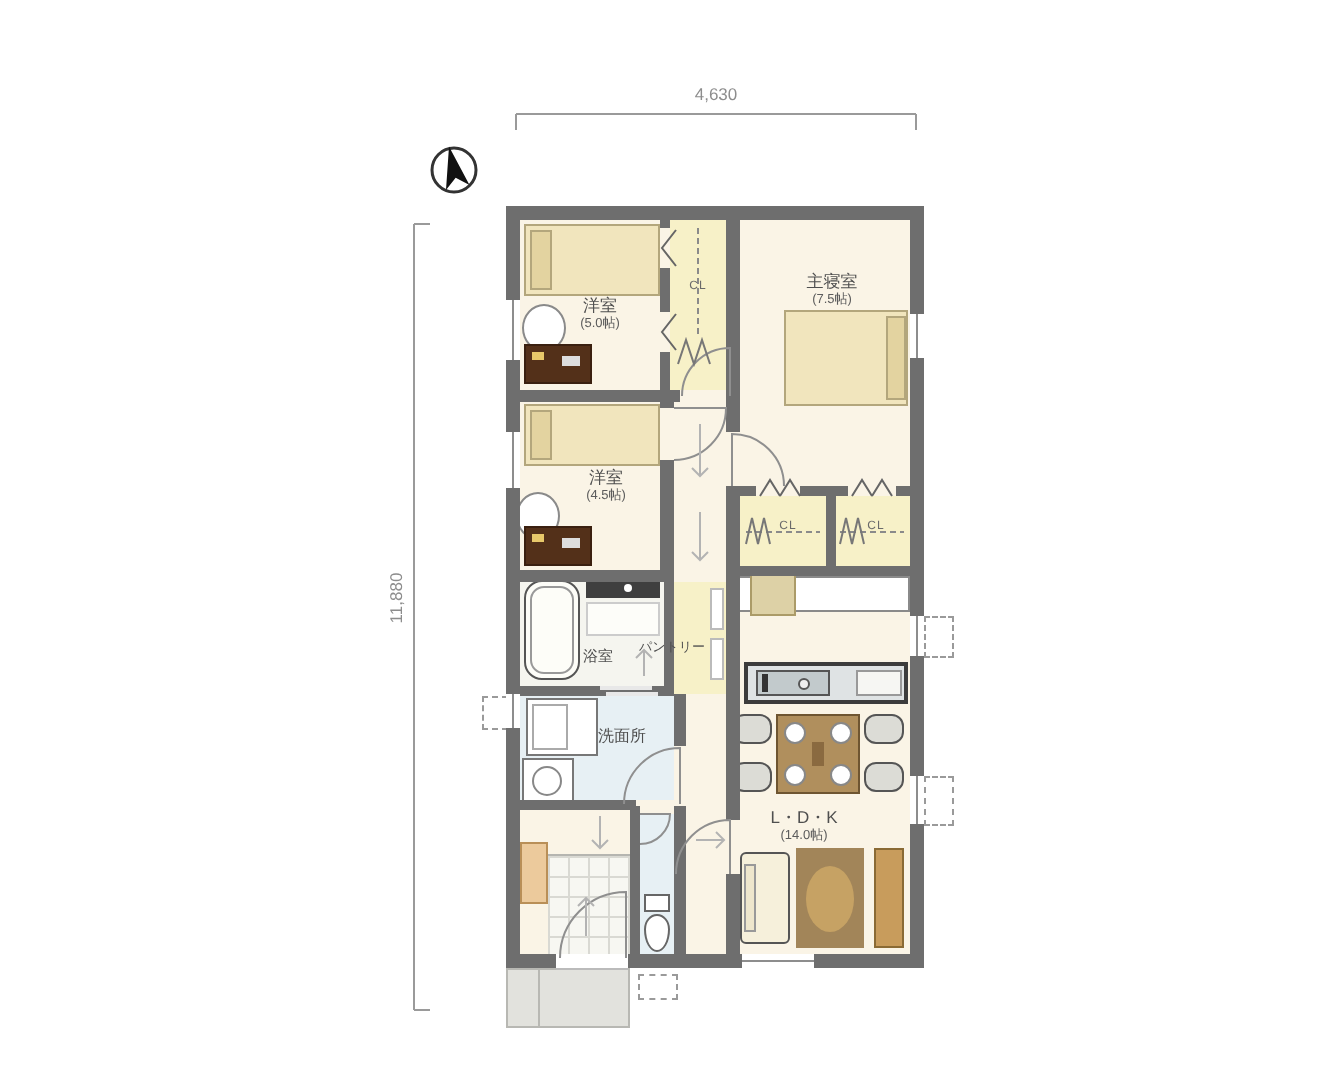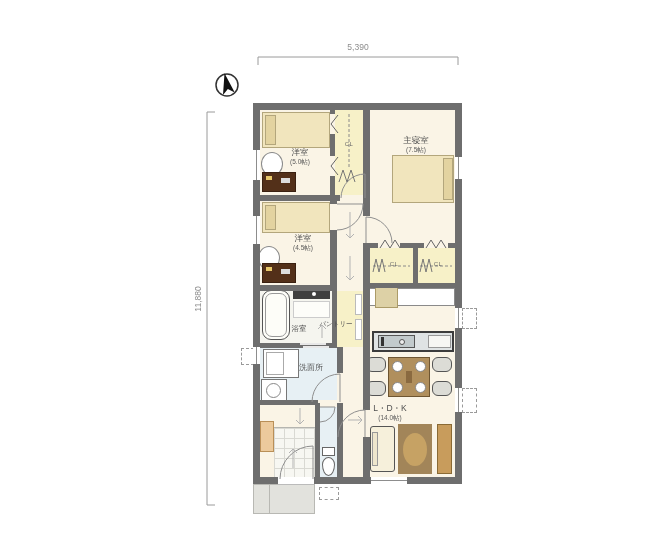--- a/index.html
+++ b/index.html
@@ -187,21 +187,21 @@
     <g stroke="#b3b3b3" stroke-width="1" fill="none">
       <path d="M350,212 L350,238 M346,234 L350,238 L354,234"></path>
       <path d="M350,256 L350,280 M346,276 L350,280 L354,276"></path>
       <path d="M300,408 L300,424 M296,420 L300,424 L304,420"></path>
       <path d="M348,420 L362,420 M358,416 L362,420 L358,424"></path>
       <path d="M322,338 L322,325 M318,329 L322,325 L326,329"></path>
       <path d="M293,468 L293,449 M289,453 L293,449 L297,453"></path>
     </g>
   </svg>
 
-  <div class="dim" style="left:358px;top:47px">5,390</div>
+  <div class="dim" style="left:358px;top:47px">4,630</div>
   <div class="dim" style="left:198px;top:299px;transform:translate(-50%,-50%) rotate(-90deg)">11,880</div>
 
   <div class="lbl" style="left:300px;top:157px">
     <span>洋室</span>
     <span class="sz">(5.0帖)</span>
   </div>
   <div class="lbl" style="left:416px;top:145px">
     <span>主寝室</span>
     <span class="sz">(7.5帖)</span>
   </div>
@@ -211,21 +211,21 @@
   </div>
   <div class="lbl" style="left:299px;top:329px;font-size:7.5px">
     <span>浴室</span>
   </div>
   <div class="lbl tiny" style="left:336px;top:324px">
     <span>パントリー</span>
   </div>
   <div class="lbl" style="left:311px;top:368px;font-size:8px">
     <span>洗面所</span>
   </div>
-  <div class="lbl" style="left:390px;top:413px">
+  <div class="lbl" style="left:402px;top:413px">
     <span>L・D・K</span>
     <span class="sz">(14.0帖)</span>
   </div>
   <div class="lbl cl" style="left:349px;top:144px">CL</div>
   <div class="lbl cl" style="left:394px;top:264px">CL</div>
   <div class="lbl cl" style="left:438px;top:264px">CL</div>
 
 </div>
 
 </body></html>

